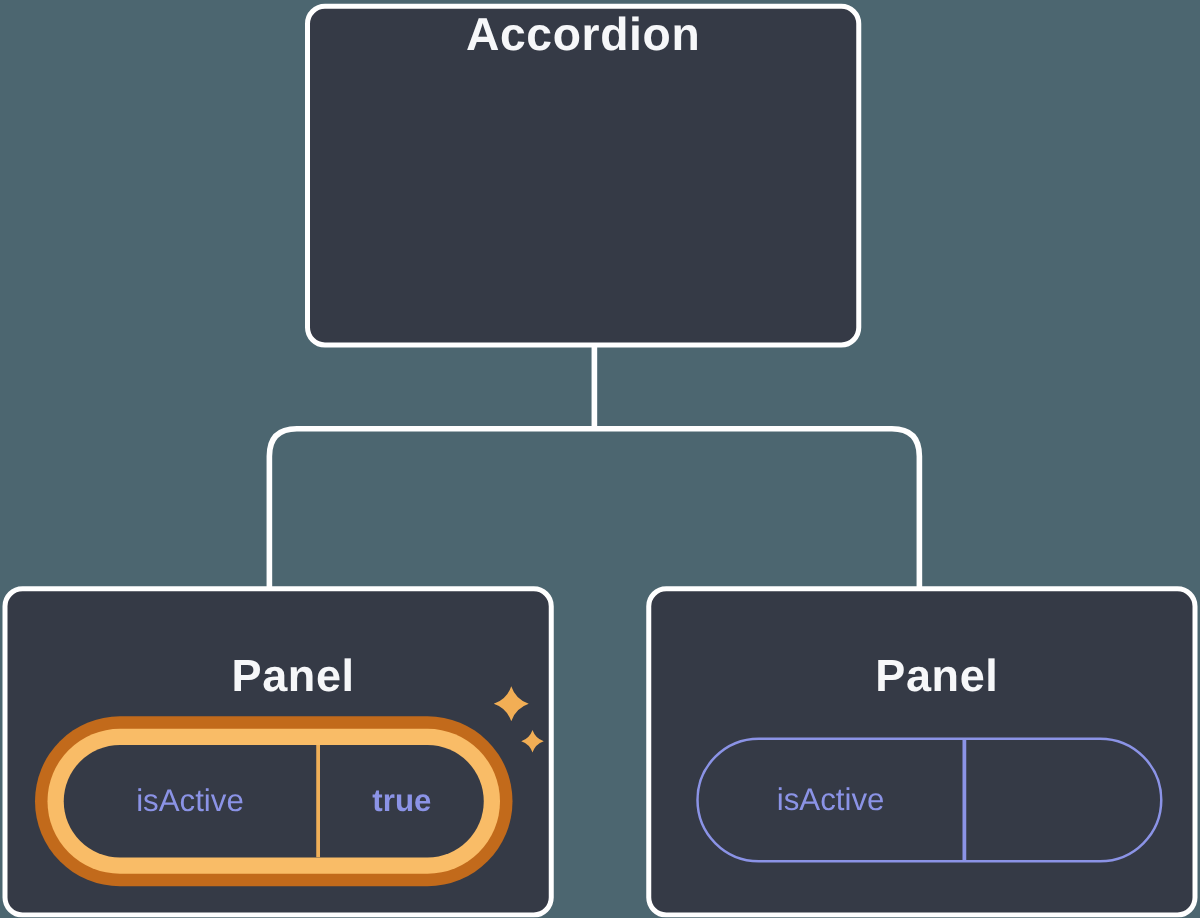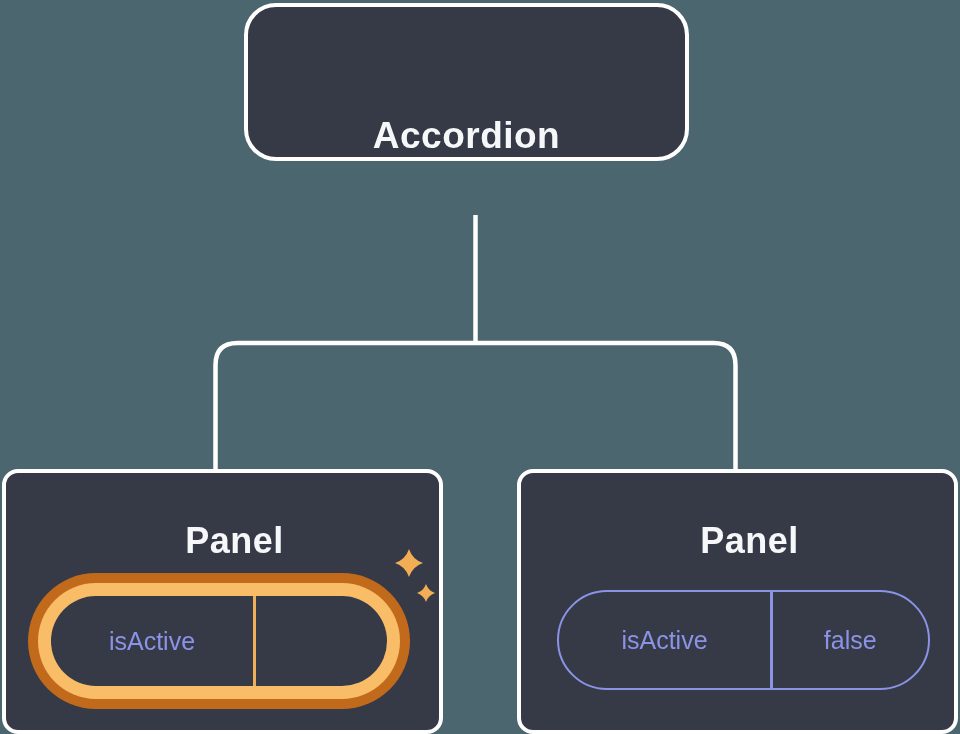--- a/index.html
+++ b/index.html
@@ -20,22 +20,22 @@
     font-family:"Liberation Sans","DejaVu Sans",sans-serif;
   }
   .connector-svg{position:absolute;left:0;top:0;pointer-events:none;}
   .node{
     position:absolute;box-sizing:border-box;
     background:var(--node-fill);
     border:4px solid var(--node-border);
     border-radius:16px;
   }
   .root-node{
-    left:244px;top:3px;width:445px;height:158px;
-    display:flex;align-items:flex-end;justify-content:center;border-radius:32px;
+    left:244px;top:3px;width:445px;height:275px;
+    display:flex;align-items:flex-start;justify-content:center;
   }
   .root-label{
     color:var(--text-light);font-size:37px;font-weight:600;letter-spacing:.5px;
   }
   .panel-node-left{left:2px;top:469px;width:441px;height:265px;}
   .panel-node-right{left:517px;top:469px;width:441px;height:265px;}
   .panel-title{
     position:absolute;left:12px;top:47px;width:100%;text-align:center;
     color:var(--text-light);font-size:36px;font-weight:600;letter-spacing:.5px;
   }
@@ -85,35 +85,35 @@
 <div class="node panel-node-left">
   <div class="panel-title">Panel</div>
 
   <div class="hl-outer">
     <div class="hl-mid">
       <div class="hl-core">
         <div class="hl-cell-left">
           <span class="prop-text">isActive</span>
         </div>
         <div class="hl-divider"></div>
+        <div class="hl-cell-right">
+          <span class="prop-text prop-value-bold">true</span>
+        </div>
       </div>
     </div>
   </div>
 
   <svg class="sparkles" width="56" height="64" viewBox="0 0 56 64">
     <path d="M22,6 Q25.5,16.5 36,20 Q25.5,23.5 22,34 Q18.5,23.5 8,20 Q18.5,16.5 22,6 Z" fill="#F2AE55"></path>
     <path d="M39,41 Q41.3,47.7 48,50 Q41.3,52.3 39,59 Q36.7,52.3 30,50 Q36.7,47.7 39,41 Z" fill="#F2AE55"></path>
   </svg>
 </div>
 
 <div class="node panel-node-right">
   <div class="panel-title">Panel</div>
 
   <div class="pill-plain">
     <div class="pp-cell-left">
       <span class="prop-text">isActive</span>
     </div>
     <div class="pp-divider"></div>
-    <div class="pp-cell-right">
-      <span class="prop-text">false</span>
-    </div>
   </div>
 </div>
 
 </body></html>

